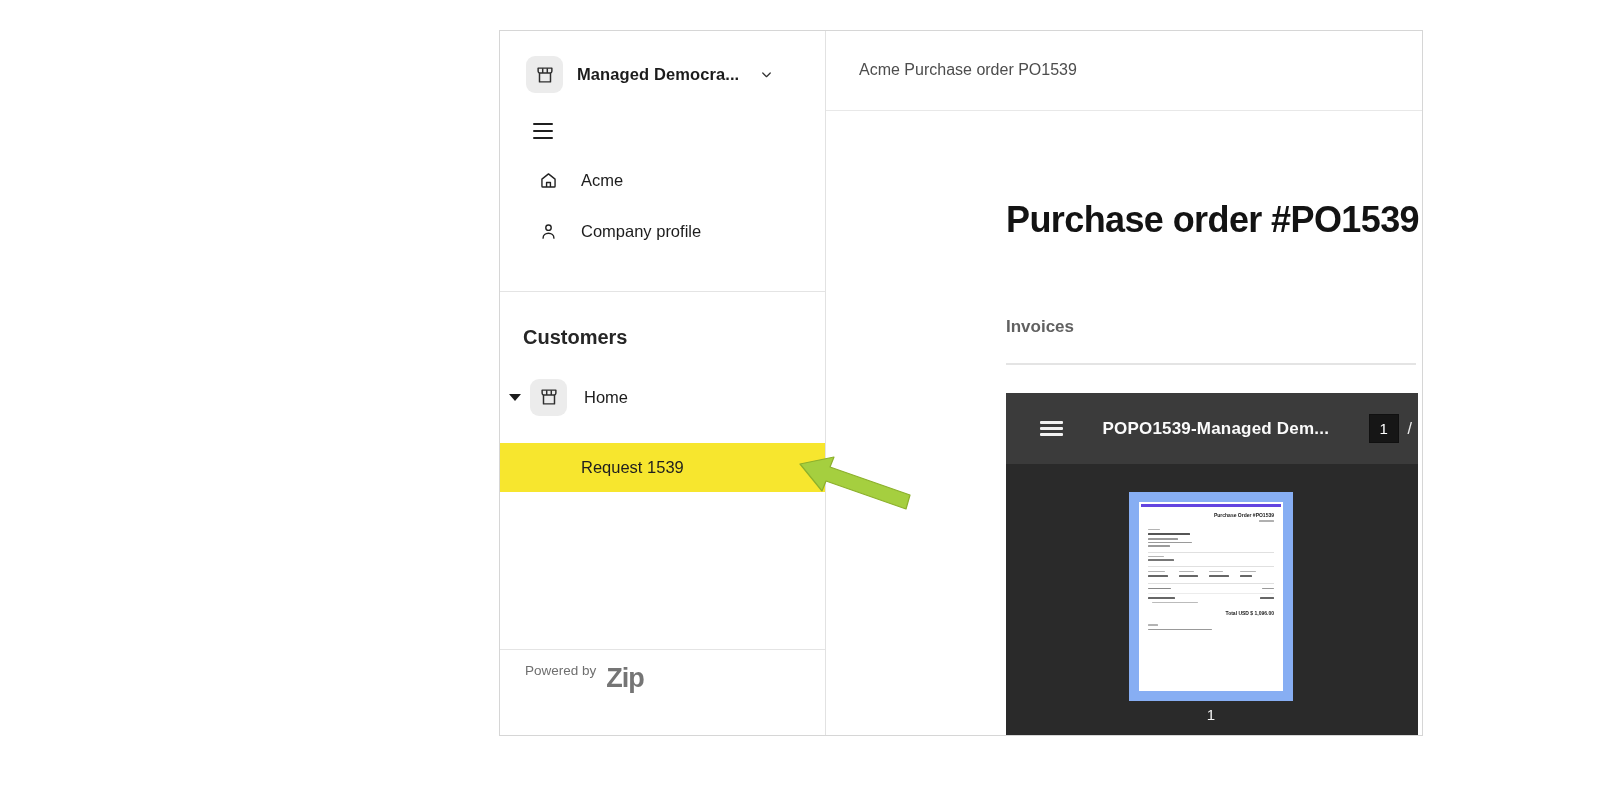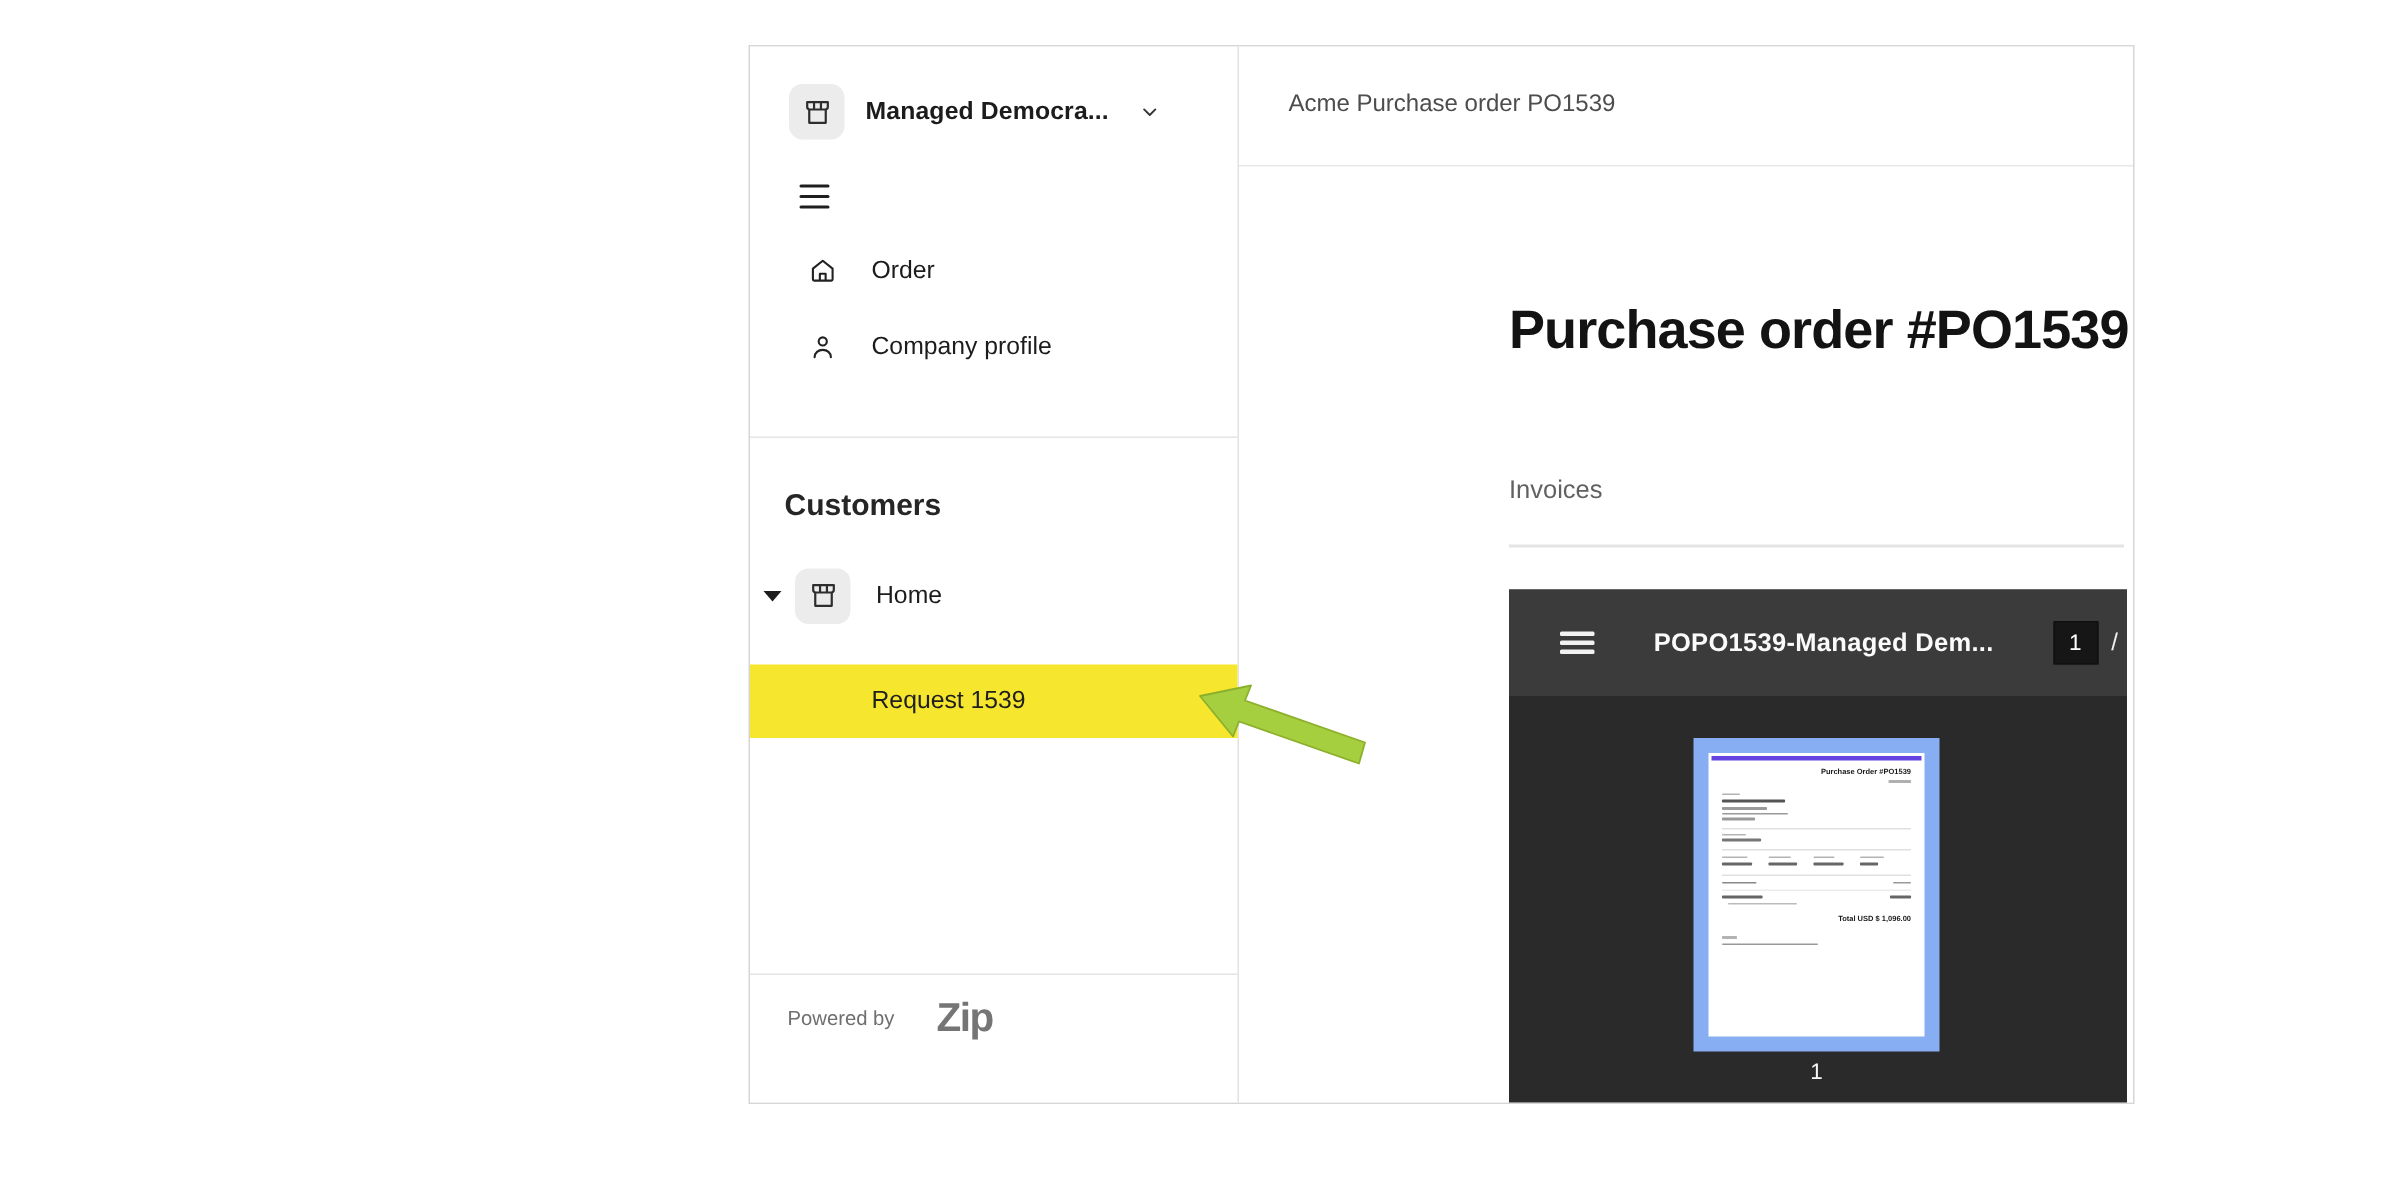--- a/index.html
+++ b/index.html
@@ -34,36 +34,36 @@
 
   .customer-row { position:absolute; left:0; top:343px; width:100%; height:46px; display:flex; align-items:center; cursor:pointer; }
   .caret { margin-left:9px; width:0; height:0; border-left:6px solid transparent; border-right:6px solid transparent; border-top:7px solid #1c1c1c; }
   .customer-row .store-chip { margin-left:9px; }
   .customer-name { margin-left:17px; font-size:16.5px; font-weight:500; color:#1c1c1c; }
 
   .tree-item { position:absolute; left:0; width:100%; display:flex; align-items:center; padding-left:81px; font-size:16.5px; color:#1f1f1f; cursor:pointer; }
   .item-request { top:412px; height:49px; background:#f7e62e; }
   .item-po { top:461px; height:42px; background:#ececec; }
 
-  .powered-row { position:absolute; left:25px; top:632px; display:flex; align-items:center; gap:28px; }
+  .powered-row { position:absolute; left:25px; top:632px; display:flex; align-items:flex-start; gap:10px; }
   .powered-text { font-size:13.5px; color:#6f6f6f; }
   .zip-logo { font-size:27px; font-weight:800; color:#757575; letter-spacing:-1px; font-family:"Liberation Sans", sans-serif; }
 
   
   .main { position:absolute; left:326px; top:0; right:0; bottom:0; background:#fff; }
   .main-header { position:absolute; left:0; top:0; width:100%; height:80px; border-bottom:1px solid #e8e8e8; }
   .breadcrumb { position:absolute; left:33px; top:30px; font-size:16px; color:#4d4d4d; }
 
   .page-title { position:absolute; left:180px; top:168px; font-size:36px; font-weight:700; color:#131313; letter-spacing:-.6px; }
 
   .tabs { position:absolute; left:180px; top:284px; right:6px; height:50px; display:flex; gap:48px; border-bottom:2px solid #e4e4e4; }
   .tab { position:relative; font-size:17px; padding-top:2px; cursor:pointer; white-space:nowrap; }
   .tab.active { font-weight:700; color:#131313; }
   .tab.active::after { content:""; position:absolute; left:0; bottom:-2px; width:100%; height:8px; background:#131313; }
-  .tab.inactive { color:#616161; font-weight:400; }
+  .tab.inactive { color:#616161; font-weight:700; }
 
   
   .viewer { position:absolute; left:180px; top:362px; width:412px; height:343px; background:#2a2a2a; }
   .vtoolbar { position:absolute; left:0; top:0; width:100%; height:71px; background:#3b3b3b; display:flex; align-items:center; }
   .pdf-menu { margin-left:34px; width:23px; height:15px; display:flex; flex-direction:column; justify-content:space-between; cursor:pointer; flex:none; }
   .pdf-menu span { height:2.6px; background:#f2f2f2; border-radius:1px; }
   .vtitle { flex:1; text-align:center; color:#fbfbfb; font-size:17px; font-weight:700; letter-spacing:.2px; white-space:nowrap; overflow:hidden; }
   .page-ctrl { flex:none; display:flex; align-items:center; margin-right:6px; }
   .page-box { width:30px; height:29px; background:#161616; border:1px solid #101010; color:#fff; font-size:15px; display:flex; align-items:center; justify-content:center; cursor:text; }
   .page-sep { color:#f0f0f0; font-size:16px; margin-left:9px; }
@@ -111,21 +111,21 @@
         <span></span>
         <span></span>
         <span></span>
       </div>
 
     <div class="nav-item nav-home">
       <svg width="21" height="21" viewBox="0 0 24 24" fill="none" stroke="#222" stroke-width="1.6" stroke-linejoin="round">
         <path d="M4.5 10.4 12 4.4l7.5 6v8.1a1 1 0 0 1-1 1h-13a1 1 0 0 1-1-1z"></path>
         <path d="M9.8 19.5v-5.2h4.4v5.2"></path>
       </svg>
-      <span class="lbl">Order</span>
+      <span class="lbl">Acme</span>
     </div>
 
     <div class="nav-item nav-profile">
       <svg width="21" height="21" viewBox="0 0 24 24" fill="none" stroke="#222" stroke-width="1.6" stroke-linecap="round">
         <circle cx="12" cy="7.6" r="3.1"></circle>
         <path d="M5.8 19.6c0-3.4 2.8-5.6 6.2-5.6s6.2 2.2 6.2 5.6"></path>
       </svg>
       <span class="lbl">Company profile</span>
     </div>
 

